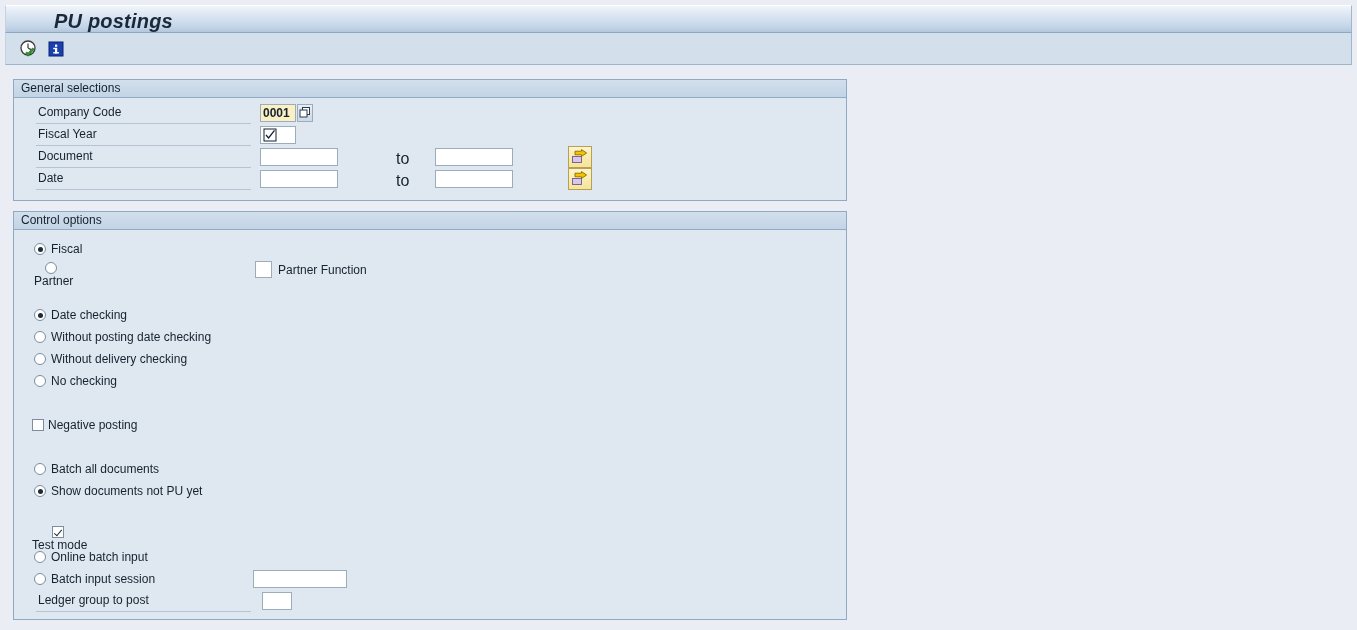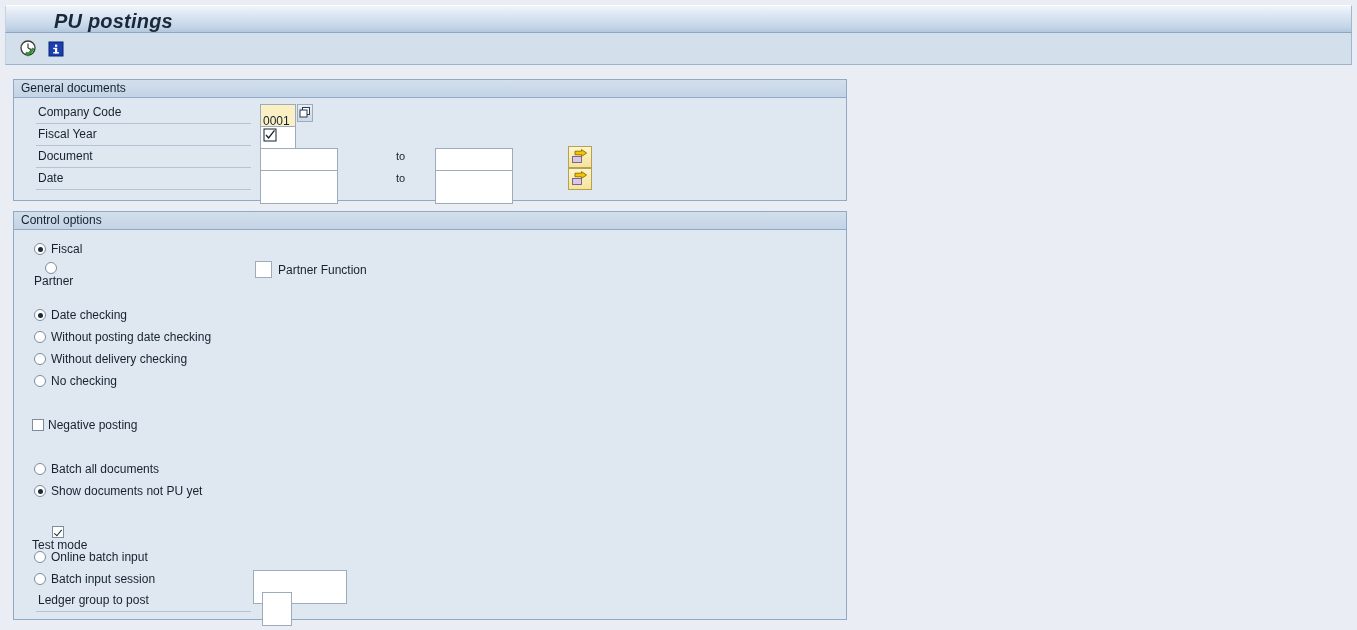--- a/index.html
+++ b/index.html
@@ -166,33 +166,34 @@
 
   .sap-input {
     position: absolute;
     box-sizing: border-box;
     height: 18px;
     background: #ffffff;
     border: 1px solid #9badbd;
     font-family: "Liberation Sans", sans-serif;
     font-size: 12px;
     color: #15222f;
-    padding: 16px 2px;
+    padding: 8px 2px;
     outline: none;
+    font-weight: bold;
   }
   .sap-input.focused {
     background: #fbf0c4;
   }
   .sap-input.readonlybox {
     background: #ffffff;
   }
 
   .to-label {
     position: absolute;
-    font-size: 11px;
+    font-size: 16px;
     color: #15222f;
   }
 
   
   .matchcode-btn {
     position: absolute;
     width: 16px;
     height: 18px;
     box-sizing: border-box;
     background: linear-gradient(to bottom, #e7edf4 0%, #cdd9e6 100%);
@@ -323,21 +324,21 @@
       </svg>
     </div>
 
     <div id="watermark">© www.tutorialkart.com</div>
   </div>
 
   <div id="screen-body">
 
     <div class="groupbox" id="group-general">
       <div class="gb-header">
-        <span class="gb-title">General documents</span>
+        <span class="gb-title">General selections</span>
       </div>
       <div class="gb-body">
 
         <div class="field-row" style="top:4px; width:800px;">
           <span class="field-label">Company Code</span>
           <div class="label-rule"></div>
           <input class="sap-input focused" type="text" style="left: 234px; top: 2px; width: 36px;" value="0001">
           <div class="matchcode-btn" style="left:271px; top:2px;">
             <svg width="14" height="16" viewBox="0 0 14 16">
               <rect x="4.5" y="2.5" width="7" height="7" fill="#ffffff" stroke="#2a3b4c" stroke-width="1"></rect>

